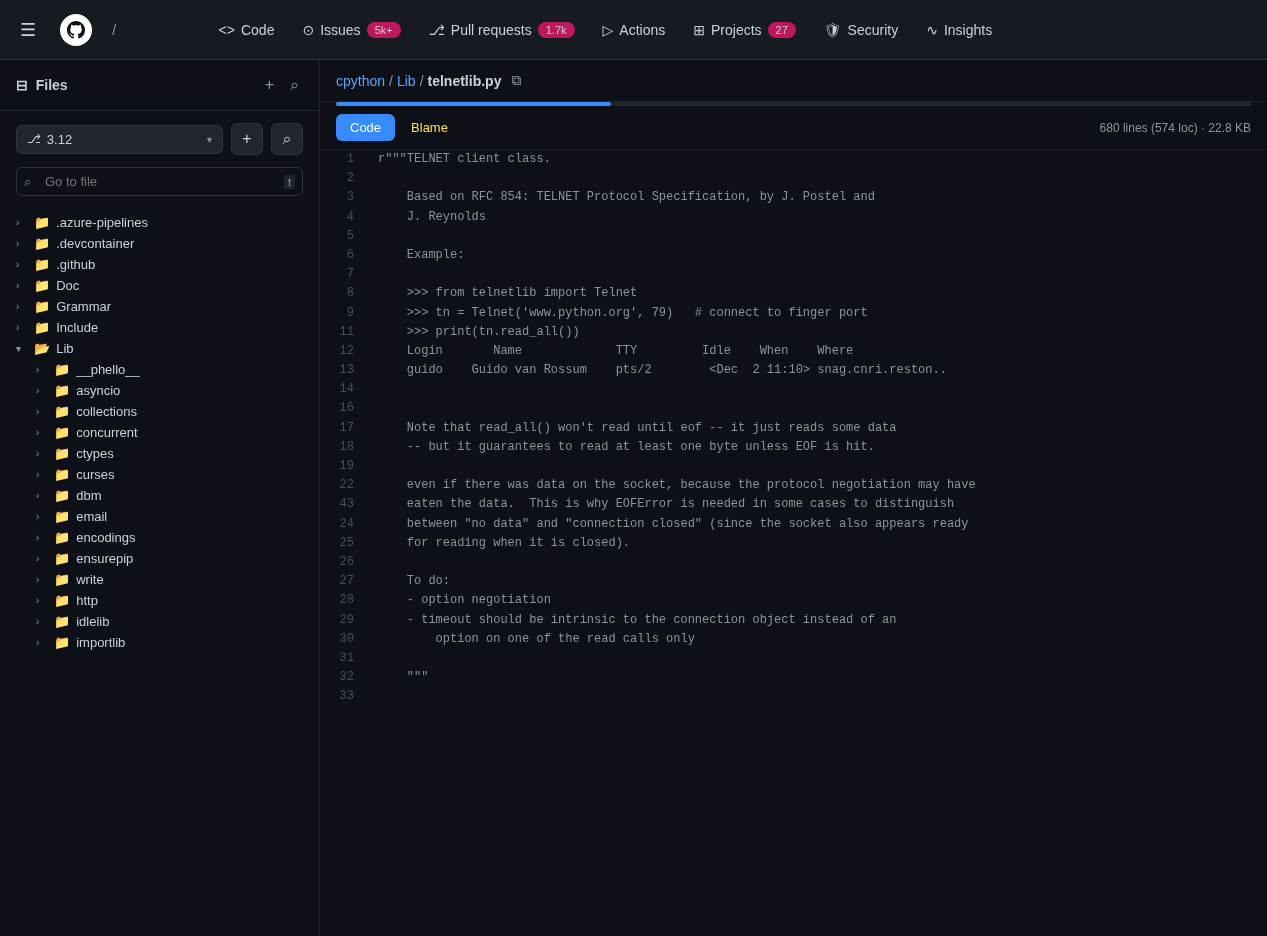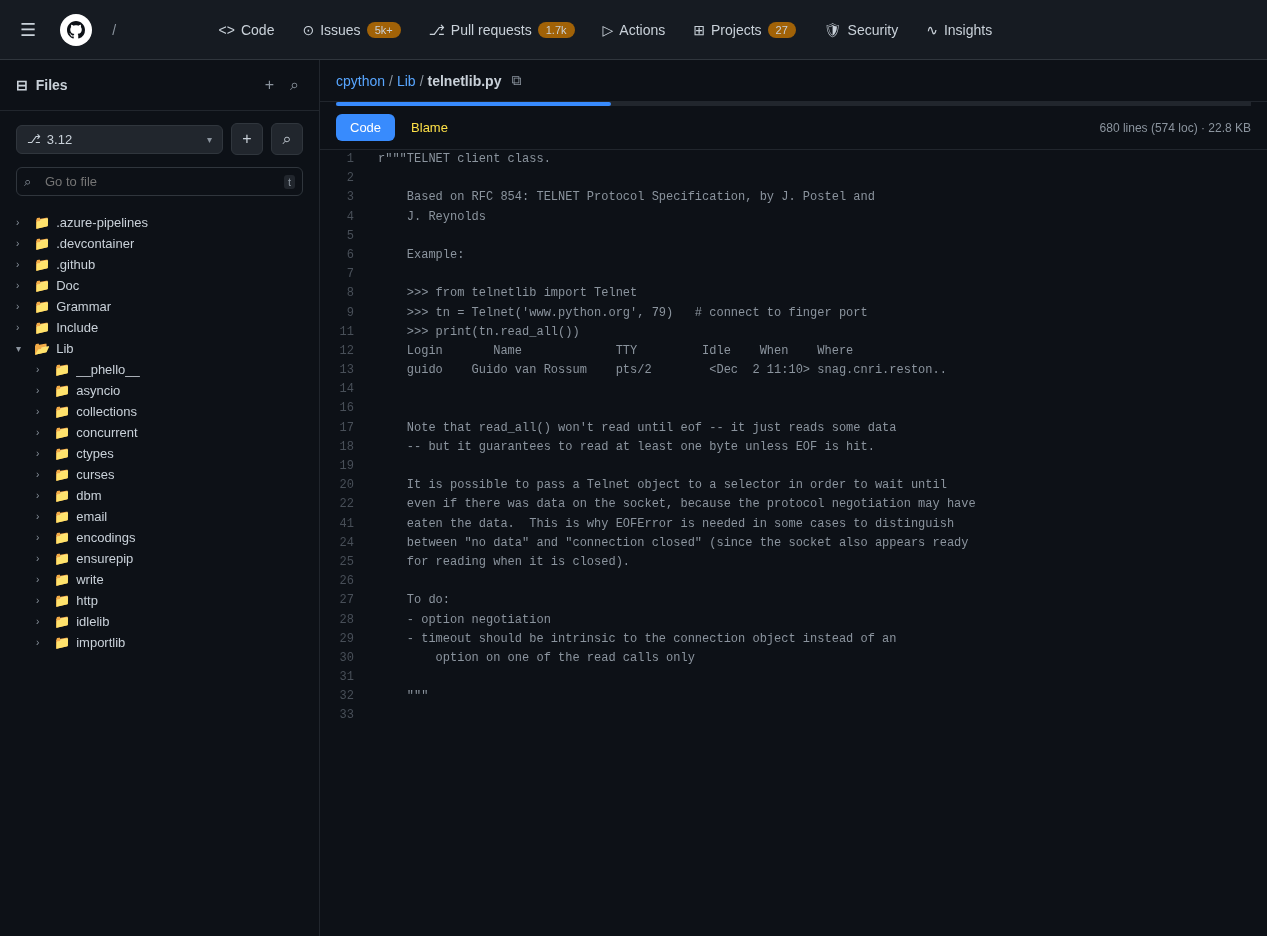--- a/index.html
+++ b/index.html
@@ -57,21 +57,21 @@
       align-items: center;
       gap: 6px;
       padding: 6px 12px;
       border-radius: 6px;
       color: #c9d1d9;
       cursor: pointer;
       font-size: 14px;
       white-space: nowrap;
     }
     .nav-tab .badge {
-      background: #a16207;
+      background: #be185d;
       border-radius: 20px;
       padding: 2px 8px;
       font-size: 11px;
       color: #c9d1d9;
     }
 
     
     .main-layout {
       display: flex;
       height: calc(936px - 60px);
@@ -581,29 +581,25 @@
             </tr>
             <tr>
               <td class="line-num">18</td>
               <td class="line-code c-comment">    -- but it guarantees to read at least one byte unless EOF is hit.</td>
             </tr>
             <tr>
               <td class="line-num">19</td>
               <td class="line-code c-comment"></td>
             </tr>
             <tr>
-              <td class="line-num">20</td>
-              <td class="line-code c-comment">    It is possible to pass a Telnet object to a selector in order to wait until</td>
-            </tr>
-            <tr>
               <td class="line-num">22</td>
               <td class="line-code c-comment">    even if there was data on the socket, because the protocol negotiation may have</td>
             </tr>
             <tr>
-              <td class="line-num">41</td>
+              <td class="line-num">43</td>
               <td class="line-code c-comment">    eaten the data.  This is why EOFError is needed in some cases to distinguish</td>
             </tr>
             <tr>
               <td class="line-num">24</td>
               <td class="line-code c-comment">    between "no data" and "connection closed" (since the socket also appears ready</td>
             </tr>
             <tr>
               <td class="line-num">25</td>
               <td class="line-code c-comment">    for reading when it is closed).</td>
             </tr>

